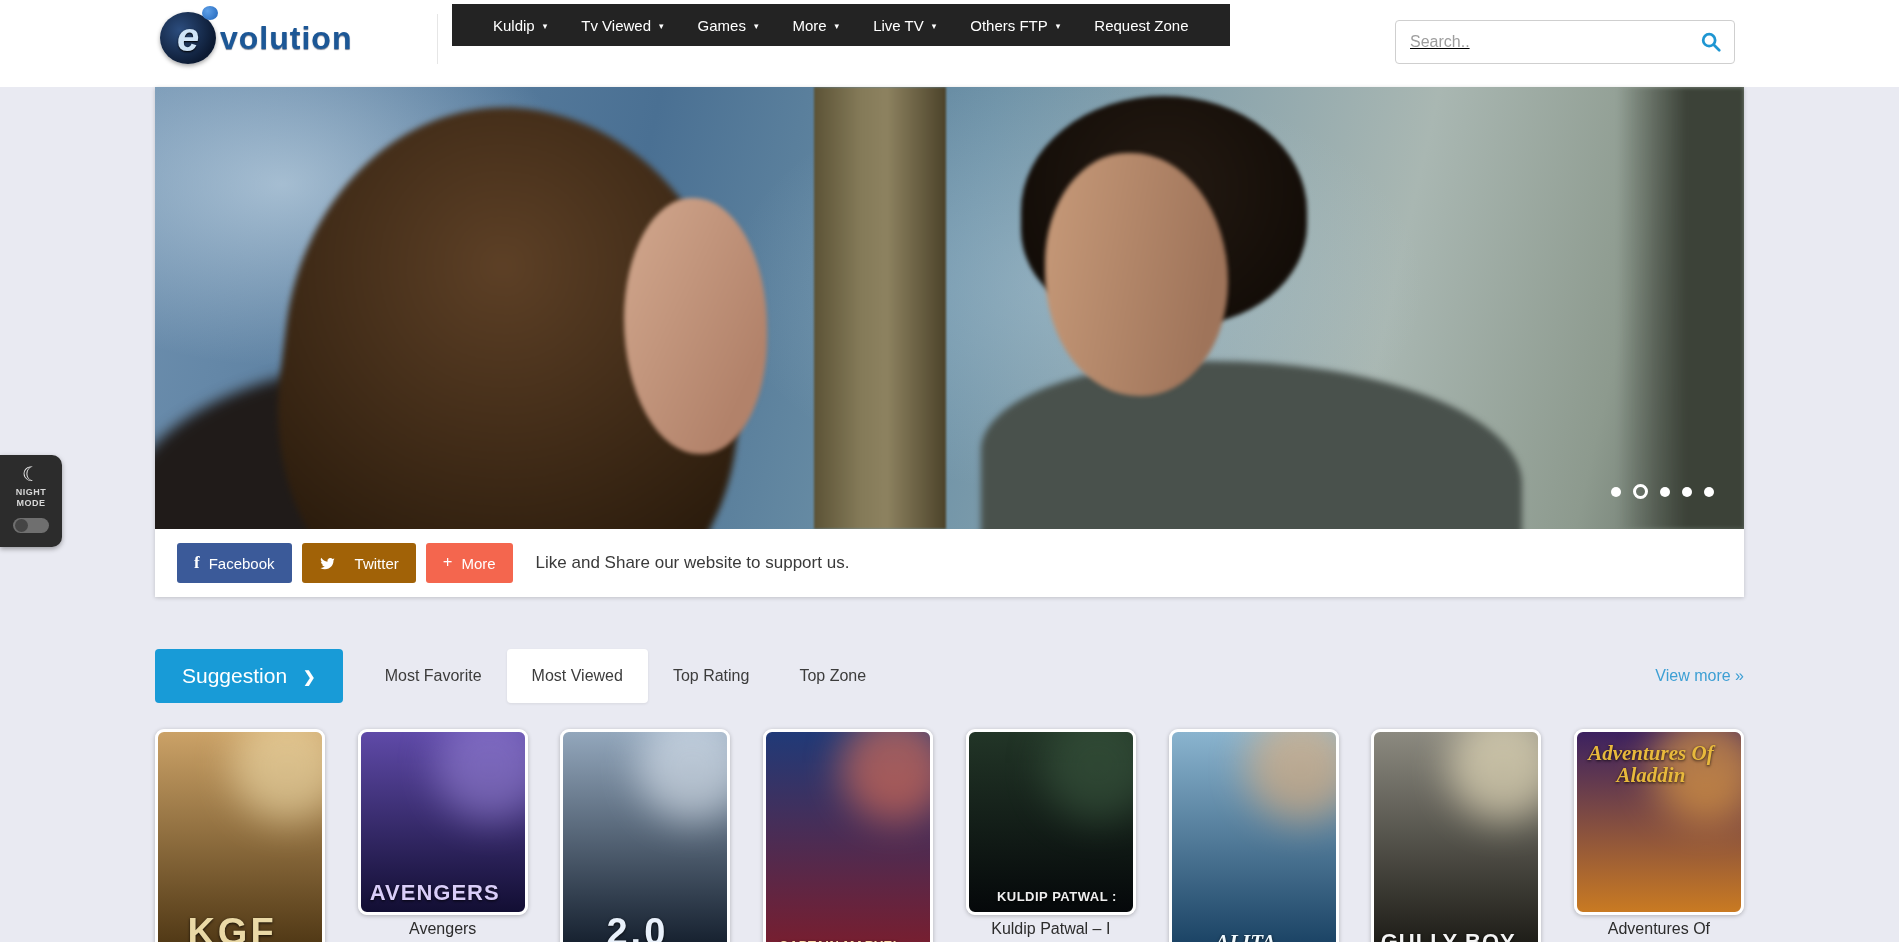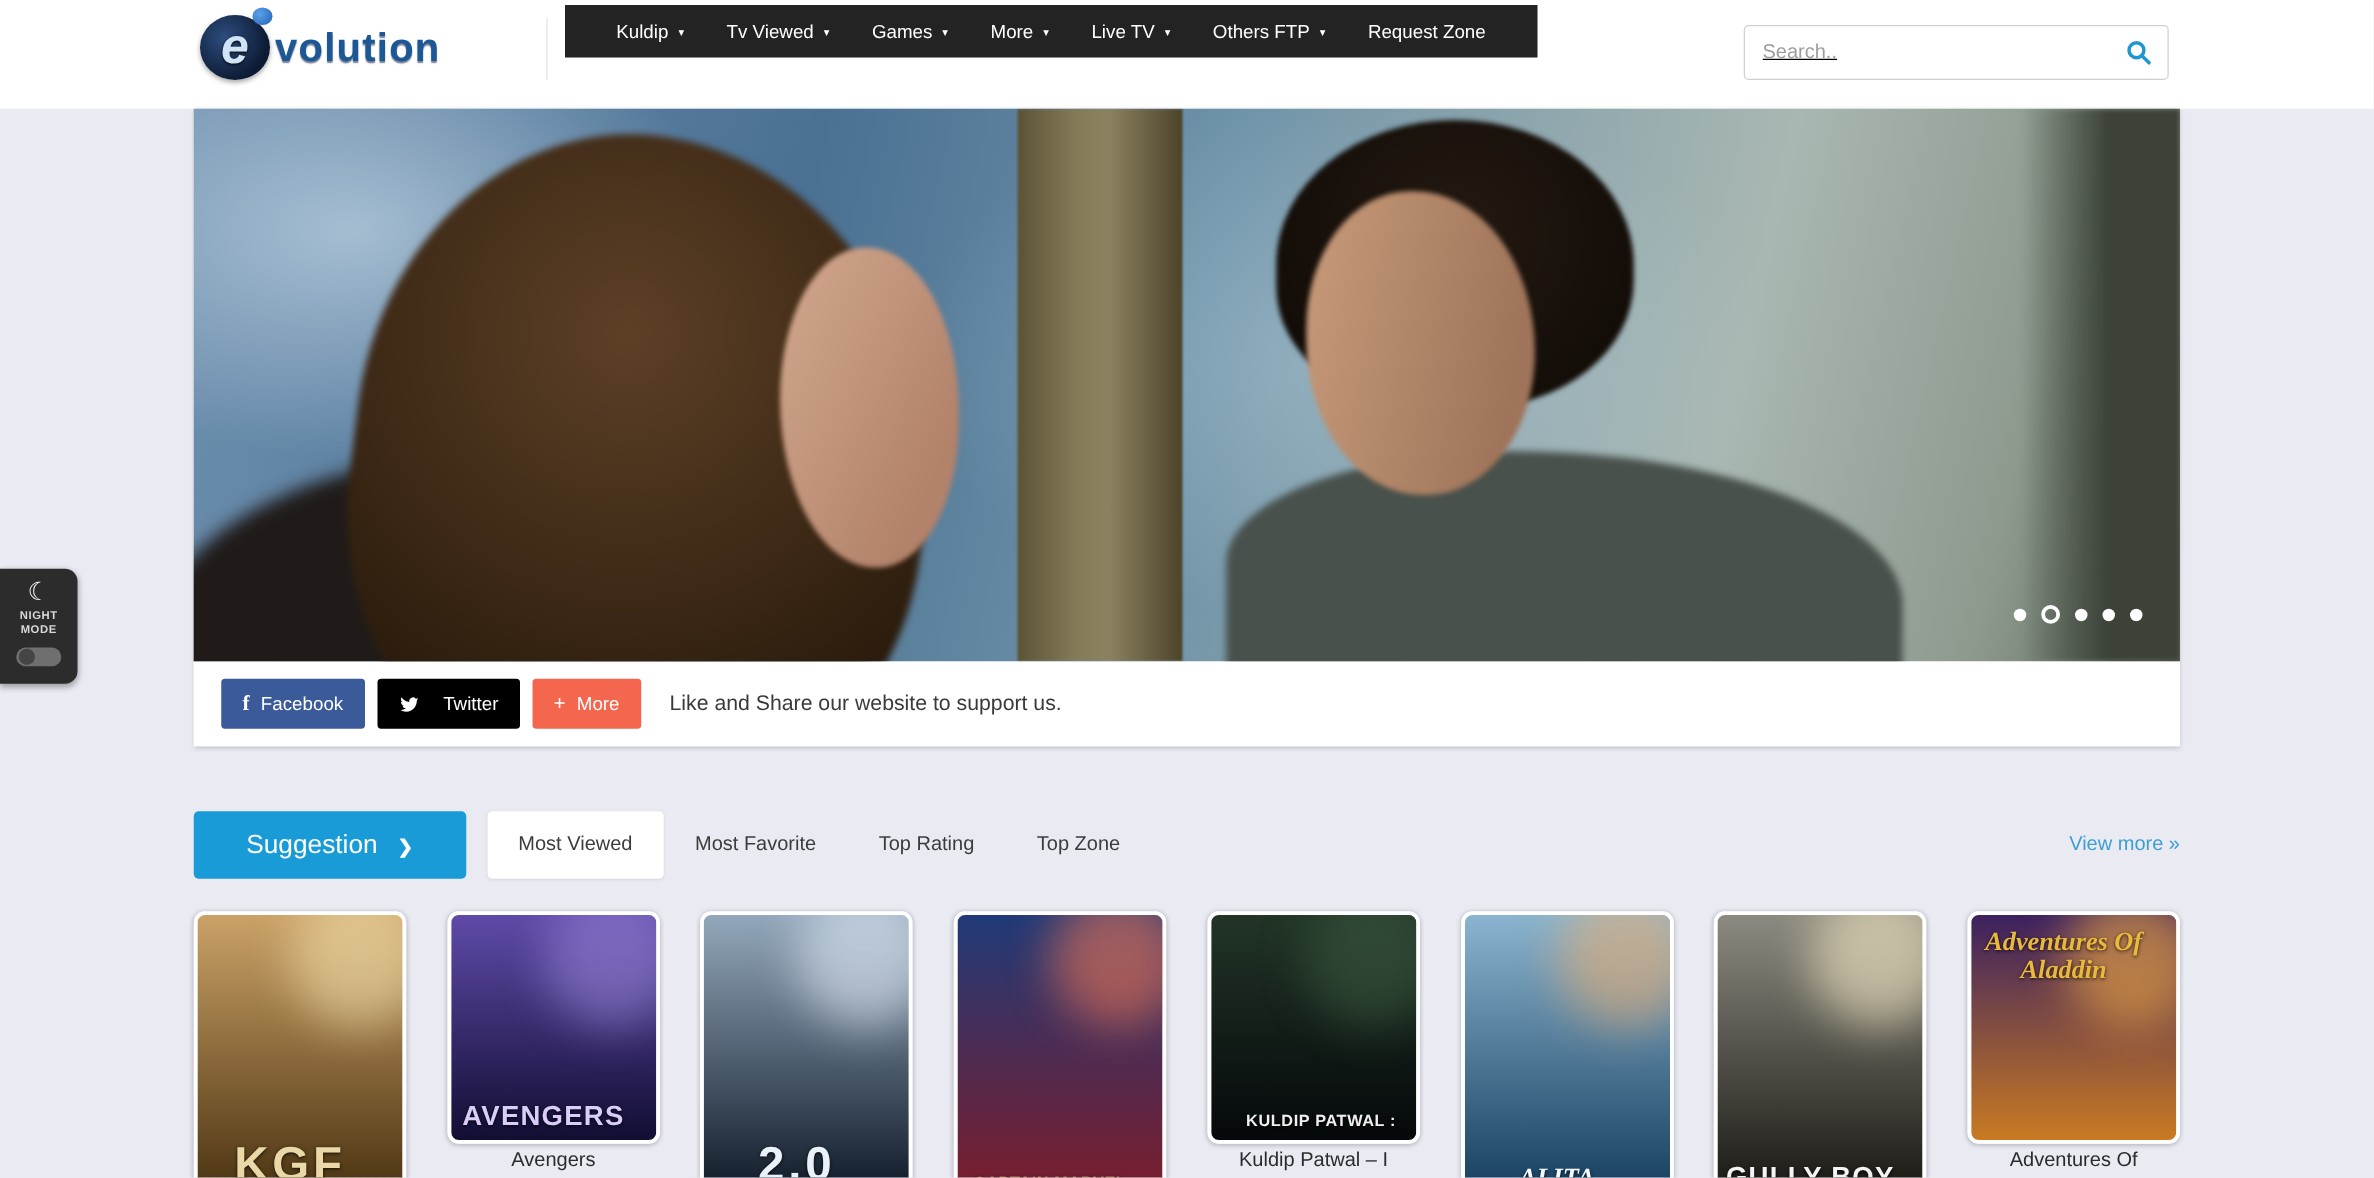--- a/index.html
+++ b/index.html
@@ -76,21 +76,21 @@
   .share-btn { display:flex; align-items:center; justify-content:center; gap:9px; height:40px;
     padding:0 17px; border:none; border-radius:3px; color:#fff; font-size:15px;
     font-family:"Liberation Sans", sans-serif; cursor:pointer; }
   .share-glyph { font-size:17px; font-weight:bold; font-family:"Liberation Serif", serif; }
   .share-msg { margin-left:23px; font-size:17px; color:#3a3a3a; }
 
   
   .suggestion-row { position:absolute; left:155px; top:649px; width:1589px; height:54px;
     display:flex; align-items:stretch; }
   .sug-btn { display:flex; align-items:center; gap:16px; background:#189bd7; color:#fff;
-    font-size:21px; padding:0 42px; border-radius:4px; cursor:pointer; }
+    font-size:21px; padding:0 27px; border-radius:4px; cursor:pointer; }
   .sug-chev { font-size:15px; font-weight:bold; margin-top:2px; }
   .tabs { display:flex; margin-left:17px; align-items:stretch; }
   .tab { display:flex; align-items:center; padding:0 25px; font-size:16px; color:#3c3c3c;
     cursor:pointer; border-radius:4px; }
   .tab.active { background:#fff; box-shadow:0 1px 3px rgba(0,0,0,.08); }
   .view-more { margin-left:auto; align-self:center; color:#3d9fd4; font-size:16px; cursor:pointer; text-decoration:none; }
 
   
   .posters { position:absolute; left:155px; top:729px; width:1589px; display:flex; justify-content:space-between; }
   .poster { width:170px; cursor:pointer; }
@@ -194,43 +194,43 @@
         <span class="dot"></span>
       </div>
   </div>
 
   <div class="share-bar">
     <div class="share-buttons">
         <button class="share-btn" style="background: rgb(59, 90, 153);">
     <span class="share-glyph">f</span>
     <span class="share-label">Facebook</span>
   </button>
-        <button class="share-btn" style="background: #000000; gap: 20px;">
+        <button class="share-btn" style="background: #a16207; gap: 20px;">
     <svg width="16" height="16" viewBox="0 0 24 24" fill="#ffffff">
     <path d="M23 5.1c-.8.4-1.7.6-2.6.8a4.5 4.5 0 0 0-7.7 4.1A12.8 12.8 0 0 1 3.4 4.2a4.5 4.5 0 0 0 1.4 6 4.4 4.4 0 0 1-2-.5v.1a4.5 4.5 0 0 0 3.6 4.4 4.6 4.6 0 0 1-2 .1 4.5 4.5 0 0 0 4.2 3.1A9 9 0 0 1 2 19.5a12.7 12.7 0 0 0 6.9 2c8.3 0 12.8-6.9 12.8-12.8v-.6A9 9 0 0 0 23 5.1z"></path>
   </svg>
     <span class="share-label">Twitter</span>
   </button>
         <button class="share-btn" style="background: rgb(244, 102, 78);">
     <span class="share-glyph">+</span>
     <span class="share-label">More</span>
   </button>
       </div>
     <p class="share-msg">Like and Share our website to support us.</p>
   </div>
 </main>
 
 <section class="suggestion-row">
   <div class="sug-btn" style="background: rgb(24, 155, 215);">
     <span>Suggestion</span>
     <span class="sug-chev">❯</span>
   </div>
   <div class="tabs">
+      <a class="tab">Most Favorite</a>
       <a class="tab active">Most Viewed</a>
-      <a class="tab">Most Favorite</a>
       <a class="tab">Top Rating</a>
       <a class="tab">Top Zone</a>
     </div>
   <a class="view-more">View more »</a>
 </section>
 
 <section class="posters">
     <div class="poster">
     <div class="poster-art tall" style="background: linear-gradient(rgb(203, 162, 103) 0%, rgb(71, 48, 15) 100%);">
       <div class="glow" style="background: rgb(244, 227, 178);"></div>

